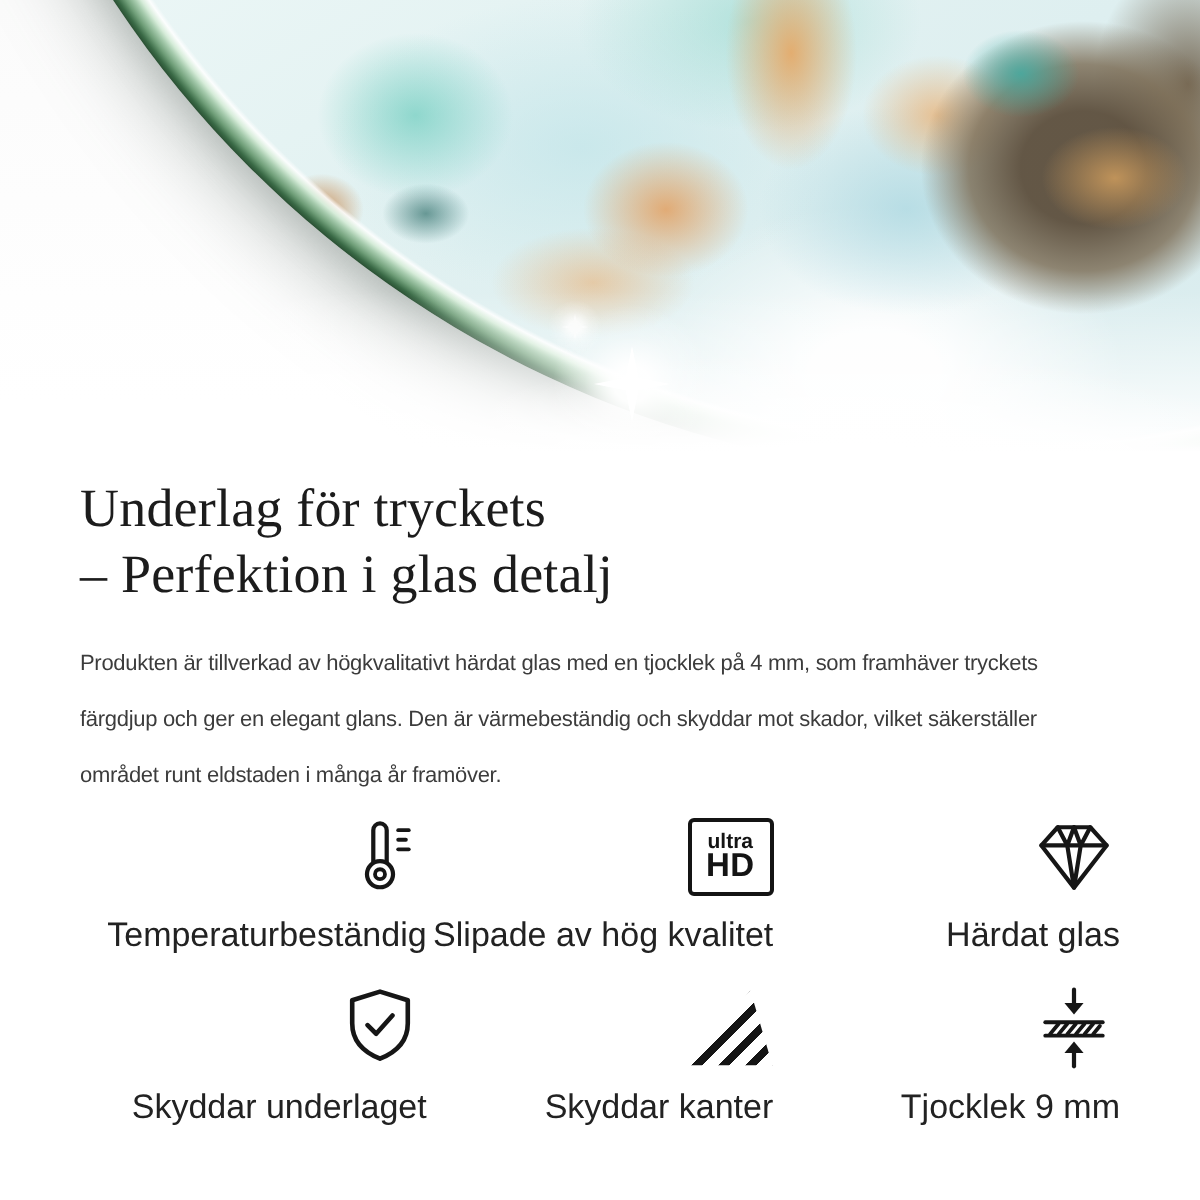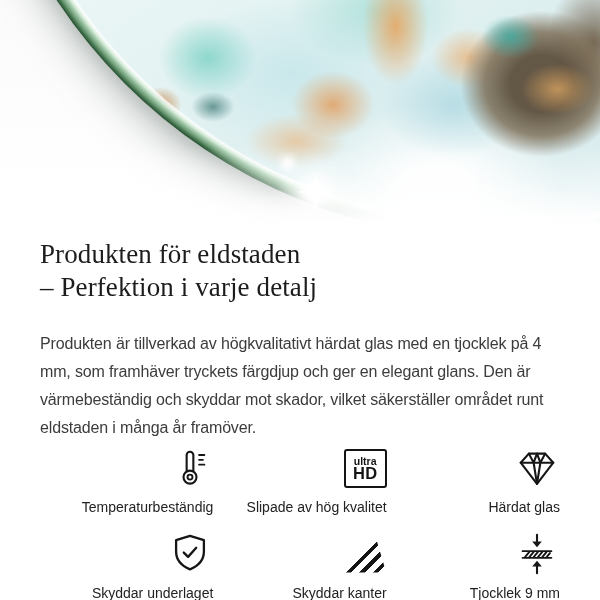--- a/index.html
+++ b/index.html
@@ -55,29 +55,29 @@
   .ray-h { top:50%; left:0; height:20%; width:100%; transform:translateY(-50%);
     clip-path:polygon(0 50%, 50% 0, 100% 50%, 50% 100%); }
   .sparkle-main { left:297px; top:173px; width:38px; height:38px; }
   .sparkle-small { left:281px; top:157px; width:13px; height:13px; opacity:.85; }
 
   
   .content { padding:0 40px; }
   h1 { font-family:"Liberation Serif","DejaVu Serif",serif; font-weight:400;
        font-size:27px; line-height:33px; color:#1c1c1c; margin-top:3px; letter-spacing:.1px; }
   h1 .t-line { display:block; }
-  .desc { margin-top:26px; font-size:16px; line-height:28px; letter-spacing:-.15px;
+  .desc { margin-top:14px; font-size:11px; line-height:28px; letter-spacing:-.15px;
           color:#3c3c3c; max-width:525px; }
 
   
   .features { list-style:none; margin-top:3px; display:grid;
               grid-template-columns:repeat(3,1fr); row-gap:16px; padding:0; }
   .feature { display:flex; flex-direction:column; align-items:flex-end; text-align:center; }
   .ficon { height:46px; display:flex; align-items:center; justify-content:center; }
-  .flabel { margin-top:9px; font-size:14px; line-height:15px; color:#222; }
+  .flabel { margin-top:9px; font-size:17px; line-height:15px; color:#222; }
   .ficon svg { stroke:#161616; fill:none; stroke-width:2.2; stroke-linecap:round; stroke-linejoin:round; }
   .ficon svg .fill { fill:#161616; stroke:none; }
   
   .uhd-box { width:43px; height:39px; border:2.5px solid #141414; border-radius:3px;
     display:flex; flex-direction:column; align-items:center; justify-content:center; color:#141414; }
   .uhd-top { font-size:10.5px; font-weight:600; line-height:10px; }
   .uhd-bottom { font-size:16.5px; font-weight:700; line-height:15px; letter-spacing:.2px; }
   
   .bevel-hatch { width:44px; height:38px;
     background:repeating-linear-gradient(135deg,#151515 0 4px, transparent 4px 9.5px);
@@ -97,22 +97,22 @@
         <span class="ray ray-h"></span>
     </div>
     <div class="sparkle sparkle-small">
       <span class="ray ray-v"></span>
         <span class="ray ray-h"></span>
     </div>
   </figure>
 
   <main class="content">
     <h1>
-      <span class="t-line">Produkten för eldstaden</span>
-      <span class="t-line">– Perfektion i varje detalj</span>
+      <span class="t-line">Underlag för tryckets</span>
+      <span class="t-line">– Perfektion i glas detalj</span>
     </h1>
 
     <p class="desc">Produkten är tillverkad av högkvalitativt härdat glas med en tjocklek på 4 mm, som framhäver tryckets färgdjup och ger en elegant glans. Den är värmebeständig och skyddar mot skador, vilket säkerställer området runt eldstaden i många år framöver.</p>
 
     <ul class="features">
 
       <li class="feature">
         <span class="ficon">
           <svg width="46" height="46" viewBox="0 0 48 48" aria-hidden="true">
             <path d="M20.5 27 V10.5 a3.5 3.5 0 0 1 7 0 V27"></path>

